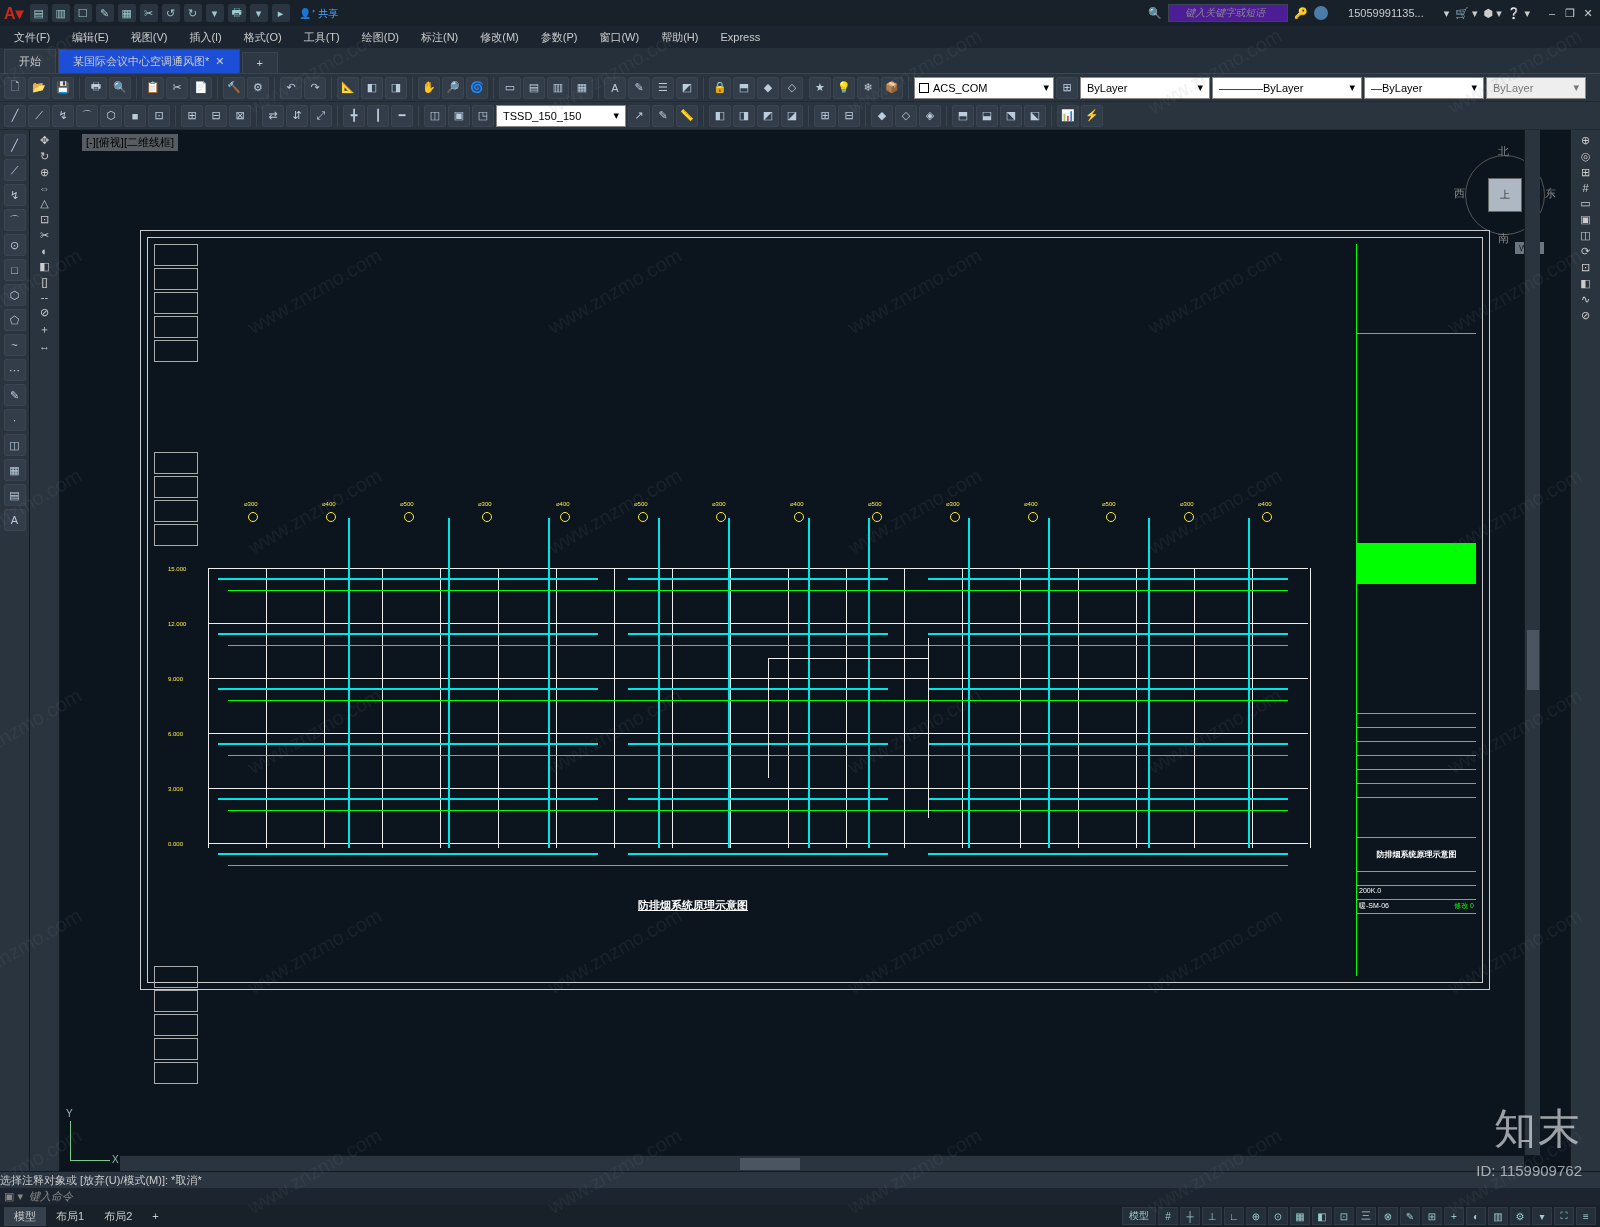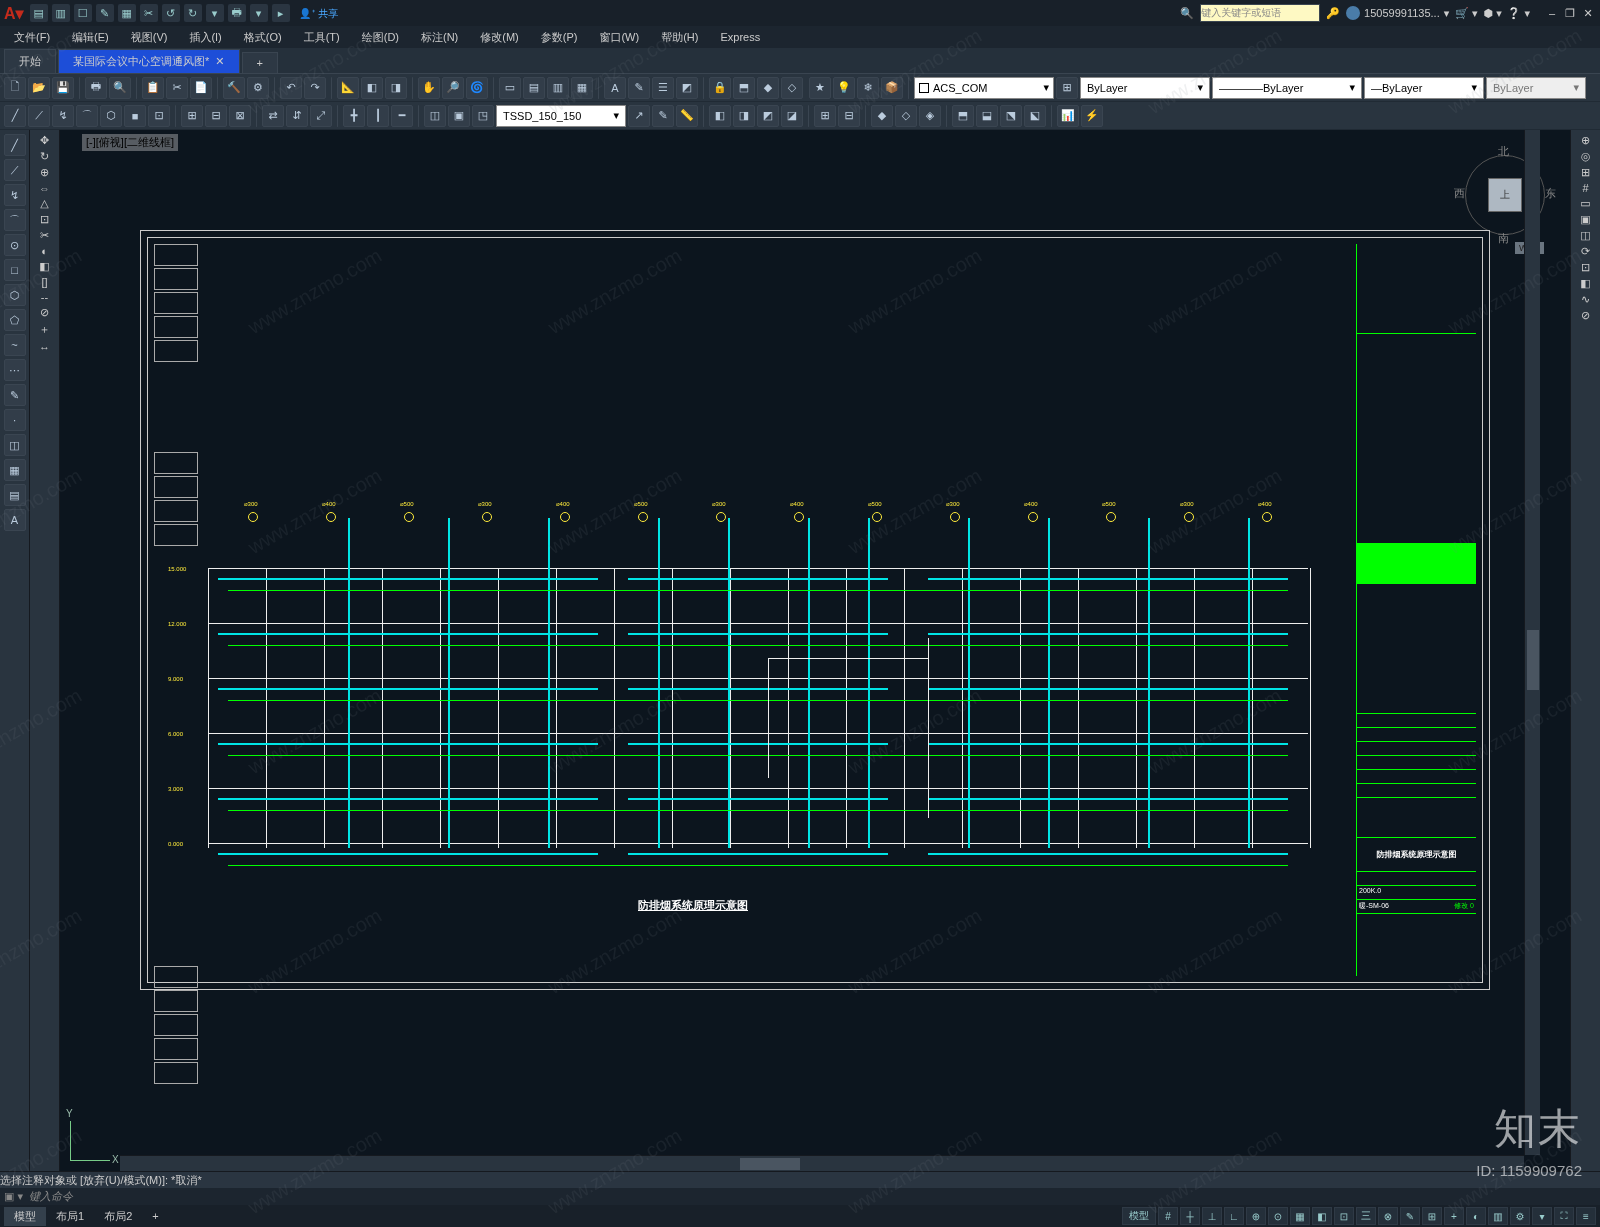--- a/index.html
+++ b/index.html
@@ -6,22 +6,22 @@
   body { width: 1600px; height: 1227px; background: #1f2a35; color: #ccc; font-size: 11px; overflow: hidden; position: relative; }
 
   
   .title-bar { height: 26px; background: #182029; display: flex; align-items: center; padding: 0 4px; position: relative; }
   .title-bar .logo { color: #c42b1c; font-weight: bold; font-size: 16px; margin-right: 6px; }
   .qat { display: flex; gap: 4px; }
   .qat .ic { width: 18px; height: 18px; background: #2a3541; border-radius: 2px; display: flex; align-items: center; justify-content: center; font-size: 11px; color: #9cc; }
   .title-bar .share { color: #4aa8ff; margin-left: 10px; font-size: 10px; }
   .title-center { position: absolute; left: 0; right: 0; text-align: center; color: #bbb; pointer-events: none; }
   .title-right { margin-left: auto; display: flex; align-items: center; gap: 6px; }
-  .search-box { width: 120px; height: 18px; background: #fef9c3; border: 1px solid #3a4551; padding: 0 0; color: #888; font-size: 10px; line-height: 16px; }
-  .user-badge { color: #ccc; font-size: 11px; display: flex; align-items: center; gap: 4px; }
+  .search-box { width: 120px; height: 18px; background: #4c1d95; border: 1px solid #3a4551; padding: 0 16px; color: #888; font-size: 10px; line-height: 16px; font-style: italic; }
+  .user-badge { color: #ccc; font-size: 11px; display: flex; align-items: center; gap: 20px; }
   .user-badge .av { width: 14px; height: 14px; background: #4a7ca8; border-radius: 50%; }
   .win-ctrl { display: flex; gap: 2px; margin-left: 8px; }
   .win-ctrl span { width: 16px; height: 16px; display: flex; align-items: center; justify-content: center; color: #ccc; }
 
   
   .menu-bar { height: 22px; background: #1c252f; display: flex; align-items: center; padding: 0 4px; gap: 2px; }
   .menu-bar span { padding: 2px 10px; color: #ccc; font-size: 11px; cursor: default; }
 
   
   .doc-tabs { height: 26px; background: #25303b; display: flex; align-items: flex-end; padding: 0 4px; border-bottom: 1px solid #3a4551; }

